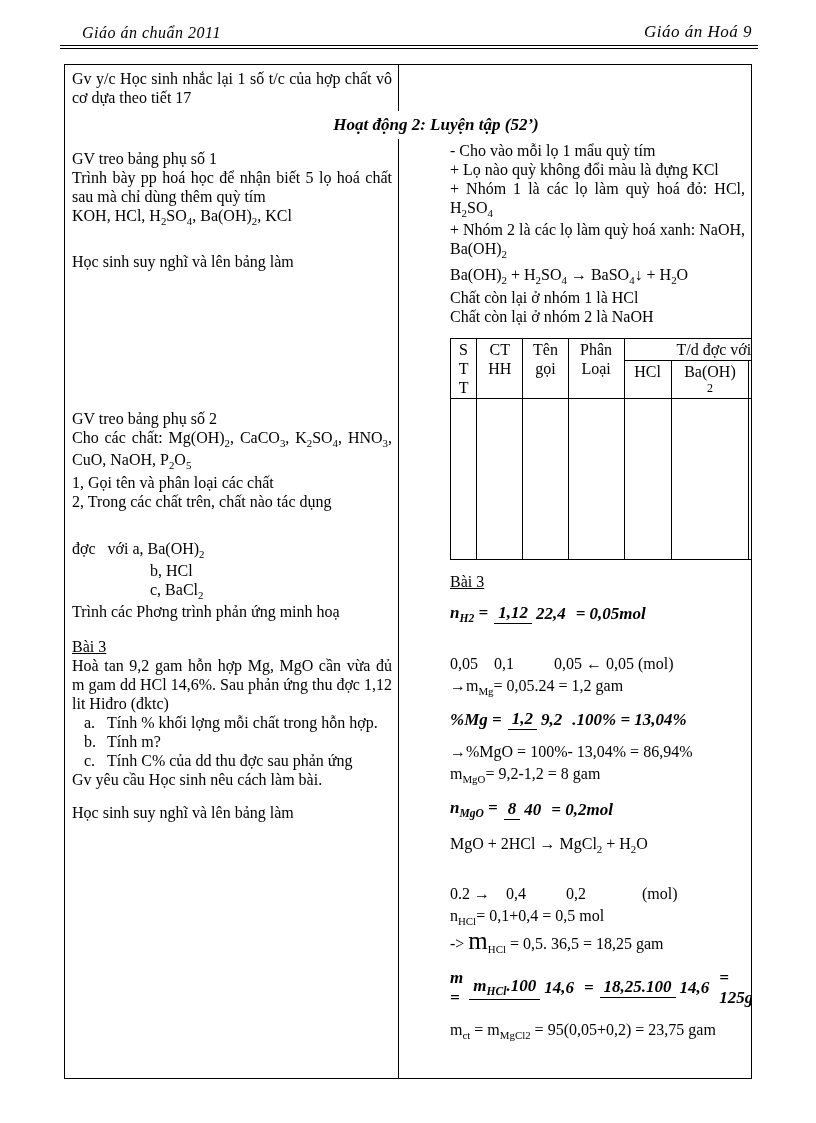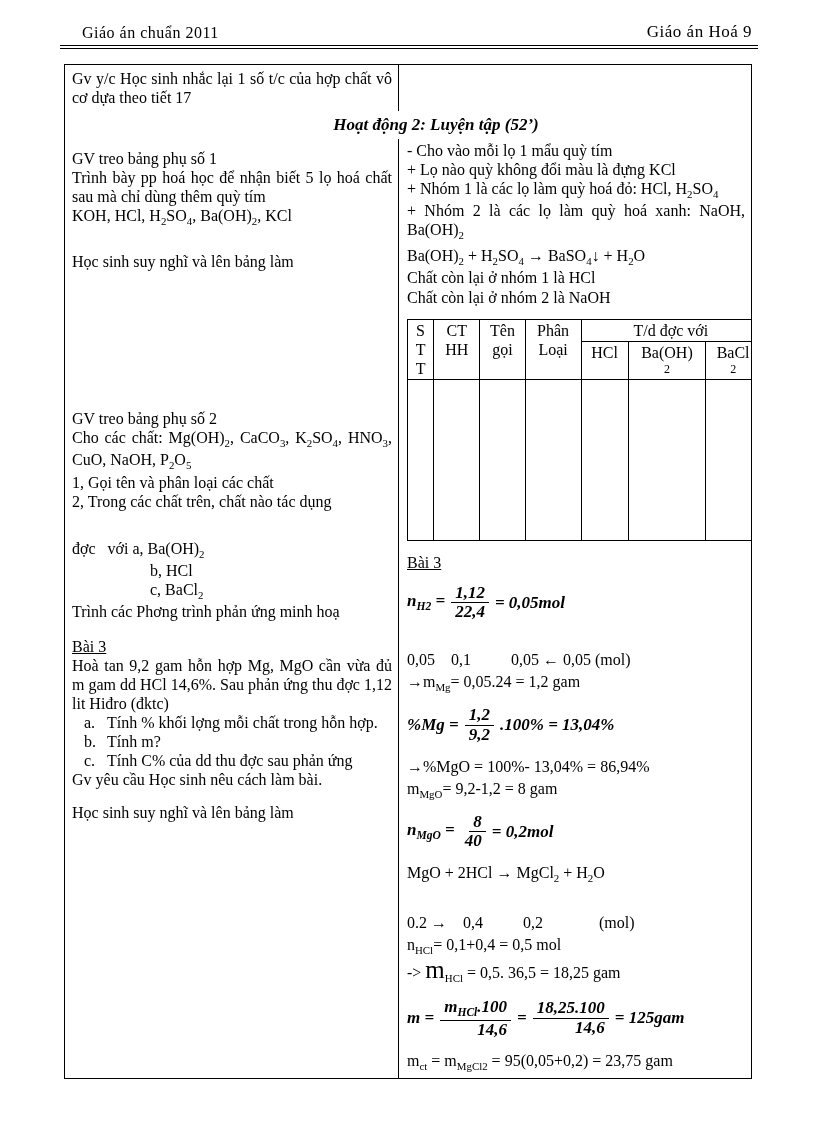--- a/index.html
+++ b/index.html
@@ -1,26 +1,26 @@
 <!DOCTYPE html>
 <html><head>
 <meta charset="utf-8">
 <style>
   html,body{margin:0;padding:0;}
   body{width:816px;height:1123px;background:#ffffff;position:relative;overflow:hidden;
        font-family:"Liberation Serif","DejaVu Serif",serif;color:#000;}
   .header{position:absolute;top:22px;left:60px;right:58px;display:flex;justify-content:space-between;
           align-items:flex-end;border-bottom:4px double #000;padding:0 6px 3px 22px;}
-  .script{font-size:16px;letter-spacing:.5px;}
+  .script{font-style:italic;font-size:16px;letter-spacing:.5px;}
   .script-right{font-size:17px;}
   .doc{position:absolute;top:64px;left:64px;width:686px;height:1013px;border:1.5px solid #000;
        display:flex;flex-direction:column;overflow:hidden;font-size:16px;line-height:1.19;}
   .r1{display:flex;height:46px;flex:none;}
   .r2{height:28px;flex:none;display:flex;align-items:center;}
-  .r3{flex:1;display:flex;min-height:0;}
+  .r3{flex:1;display:flex;min-height:0;gap:43px;}
   .lcell{width:320px;flex:none;border-right:1.5px solid #000;padding:4px 6px 0 7px;}
   .rcell{flex:1;min-width:0;padding:2px 6px 0 8px;}
   .r3 .lcell{padding-top:10px;}
   p{margin:0;text-align:justify;}
   .heading{font-weight:bold;font-style:italic;font-size:17px;margin:0 auto;padding-left:56px;text-align:center;}
   .gap-note{margin-top:24px;}
   .block2{margin-top:138px;}
   .indent{margin-left:78px;text-align:left;}
   .bai3-title{text-decoration:underline;margin-top:16px;text-align:left;}
   .bai3-title-r{text-decoration:underline;margin:12px 0 2px 0;text-align:left;}
@@ -32,21 +32,21 @@
   .chem-table td{border:1.5px solid #000;padding:1px 2px;vertical-align:top;}
   .vstack span{display:block;}
   .sub2{display:block;font-size:12px;}
   .tbody-cell{height:158px;}
   .w-stt{width:24px;}.w-cthh{width:46px;}.w-ten{width:44px;}.w-phan{width:56px;}
   .w-hcl{width:46px;}.w-baoh{width:78px;}.w-bacl{width:54px;}
   .blockC{margin-top:2px;}
   .cline{margin:3px 0;text-align:left;}
   .spaced{white-space:pre-wrap;margin-top:28px;}
   .eqline{display:flex;align-items:center;gap:6px;font-weight:bold;font-style:italic;font-size:17px;margin:12px 0;}
-  .frac{display:inline-flex;flex-direction:column;align-items:flex-end;line-height:1.1;}
+  .frac{display:inline-flex;flex-direction:row;align-items:center;line-height:1.1;}
   .frac .num{border-bottom:1.8px solid #000;padding:0 4px;}
   .frac .den{padding:0 4px;}
   sub{font-size:.68em;}
   .bigm{font-size:25px;line-height:.8;}
 </style>
 </head>
 <body>
 
 <div>
 

